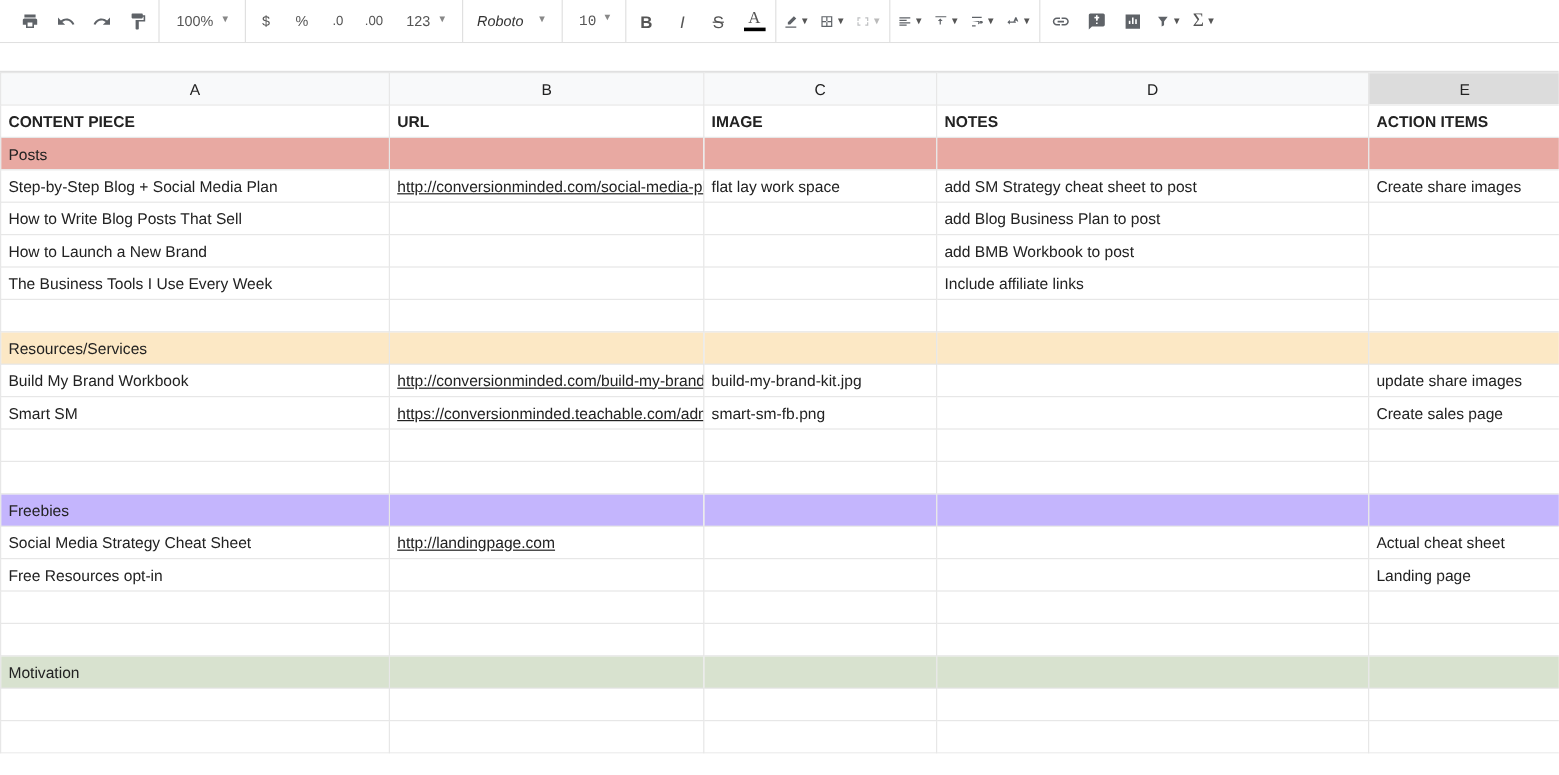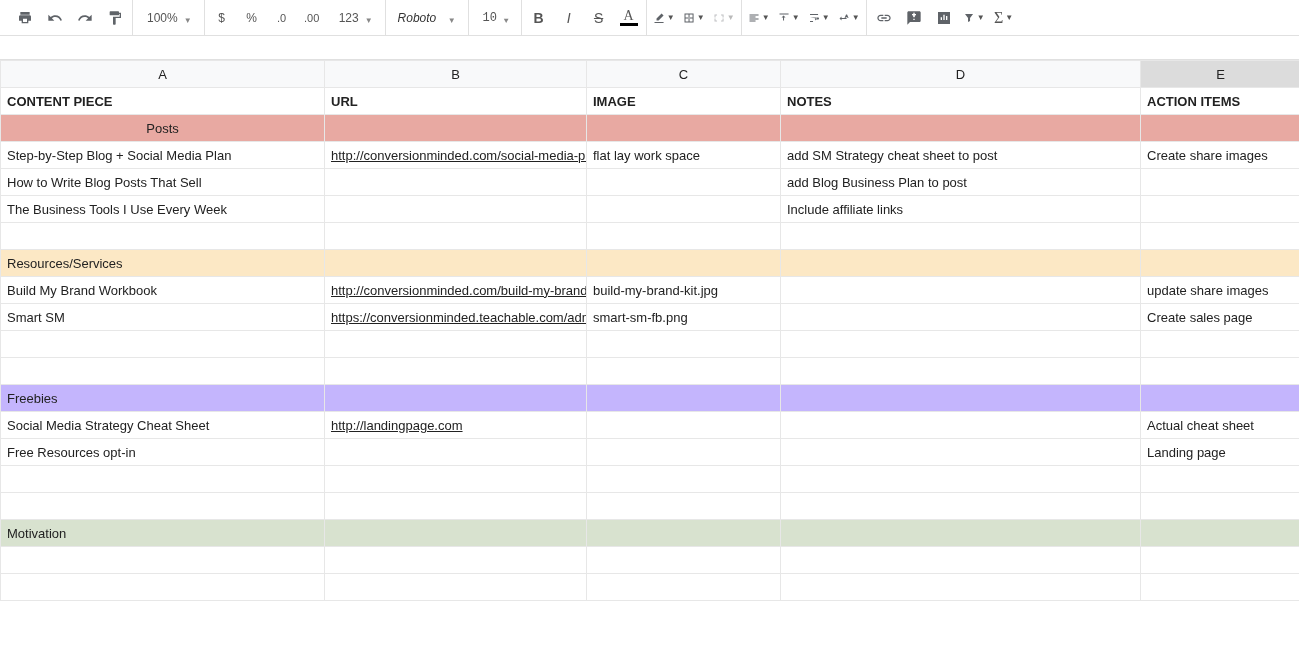--- a/index.html
+++ b/index.html
@@ -35,21 +35,21 @@
     width: 22px;
     height: 22px;
     color: #555;
     cursor: pointer;
     font-size: 14px;
   }
   .tb-btn svg { width: 16px; height: 16px; fill: #5f6368; }
   .tb-txt { color: #555; font-size: 12px; padding: 0 2px; }
   .tb-dropdown {
     display: flex;
-    align-items: flex-end;
+    align-items: flex-start;
     gap: 4px;
     padding: 0 6px;
     cursor: pointer;
   }
   .tb-dropdown .arrow { font-size: 8px; color: #888; }
   .font-select {
     min-width: 70px;
     font-size: 12px;
     color: #333;
     font-style: italic;
@@ -84,21 +84,21 @@
     color: #222;
     vertical-align: middle;
     overflow: hidden;
     white-space: nowrap;
     text-overflow: clip;
   }
   .row-header {
     font-weight: 700;
     font-size: 14px;
   }
-  .section-posts td { background: #e8a9a2; text-align: center; }
+  .section-posts td { background: #e8a9a2; }
   .section-products td { background: #fce8c5; }
   .section-freebies td { background: #c4b5fd; }
   .section-motivation td { background: #d8e2cf; }
   .section-label {
     font-size: 14px;
     color: #222;
   }
   .link-cell {
     color: #1a73e8;
     text-decoration: underline;
@@ -314,20 +314,27 @@
     <td>Create share images</td>
   </tr>
   <tr>
     <td>How to Write Blog Posts That Sell</td>
     <td></td>
     <td></td>
     <td>add Blog Business Plan to post</td>
     <td></td>
   </tr>
   <tr>
+    <td>How to Launch a New Brand</td>
+    <td></td>
+    <td></td>
+    <td>add BMB Workbook to post</td>
+    <td></td>
+  </tr>
+  <tr>
     <td>The Business Tools I Use Every Week</td>
     <td></td>
     <td></td>
     <td>Include affiliate links</td>
     <td></td>
   </tr>
   <tr>
     <td></td>
         <td></td>
         <td></td>

